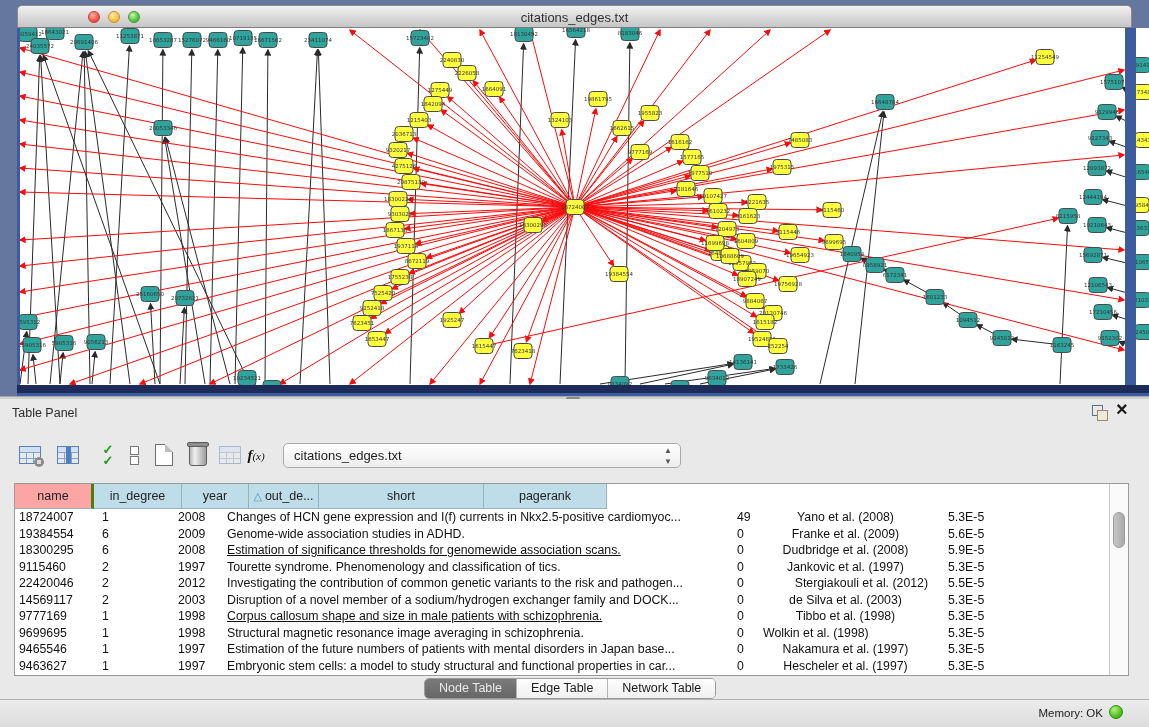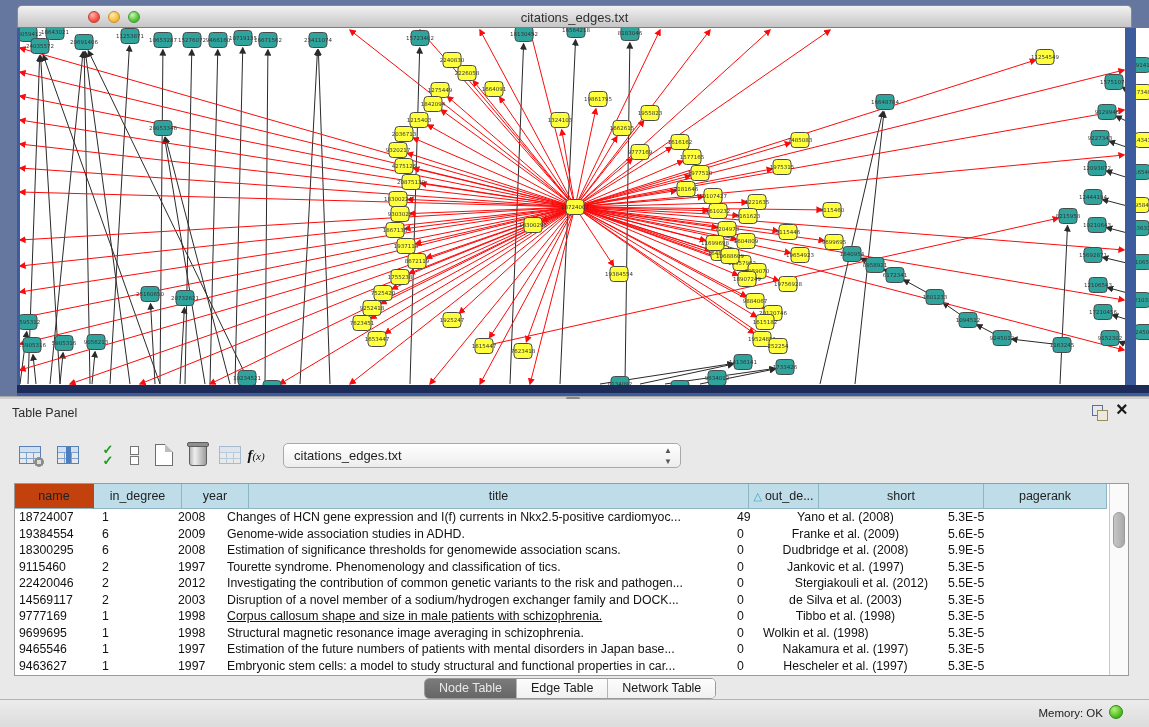--- a/index.html
+++ b/index.html
@@ -33,21 +33,21 @@
   #dropdown{position:absolute;left:283px;top:4px;width:398px;height:25px;
     background:linear-gradient(#ffffff,#ededed);border:1px solid #a9a9a9;border-radius:5px;
     box-sizing:border-box;font-size:13px;color:#1e1e1e;line-height:23px;padding-left:10px;}
   #dropdown .arrows{position:absolute;right:8px;top:1px;font-size:8px;color:#555;line-height:11px;text-align:center;}
   #table-box{position:absolute;left:14px;top:84px;width:1115px;height:193px;background:#ffffff;
     border:1px solid #9a9a9a;box-sizing:border-box;overflow:hidden;}
   #hdr{position:absolute;left:0;top:0;height:25px;width:1094px;display:flex;}
   .hcell{height:25px;box-sizing:border-box;border-right:1px solid #8fb4c4;border-bottom:1px solid #8fb4c4;
     background:#bedde9;font-size:12.5px;color:#222;text-align:center;line-height:24px;
     overflow:hidden;white-space:nowrap;}
-  .hcell.first{background:#c2410c;border-right:1px solid #4d7c0f;}
+  .hcell.first{background:#fca5a5;border-right:3px solid #4d7c0f;}
   .sortglyph{color:#3fa0c0;font-size:11px;margin-right:3px;}
   #rows{position:absolute;left:0;top:25px;width:1094px;}
   .trow{display:flex;height:16.5px;}
   .tcell{height:16.5px;box-sizing:border-box;font-size:12.3px;color:#111;
     white-space:nowrap;overflow:hidden;line-height:16.5px;}
   #vscroll{position:absolute;left:1094px;top:0;width:19px;height:191px;background:#fafafa;border-left:1px solid #c9c9c9;box-sizing:border-box;}
   #vthumb{position:absolute;left:3px;top:28px;width:12px;height:36px;border-radius:6px;
     background:linear-gradient(90deg,#c6c6c6,#a9a9a9);border:1px solid #9b9b9b;box-sizing:border-box;}
   #tabsbar{position:absolute;left:424px;top:279px;height:19px;display:flex;
     border:1px solid #9a9a9a;border-radius:5px;overflow:hidden;background:#fbfbfb;}
@@ -770,21 +770,20 @@
       <span>citations_edges.txt</span>
       <span class="arrows">▲<br>▼</span>
     </div>
   </div>
 
   <div id="table-box">
     <div id="hdr">
         <div class="hcell first" style="width: 79px;">name</div>
         <div class="hcell" style="width: 88px;">in_degree</div>
         <div class="hcell" style="width: 67px;">year</div>
-        <div class="hcell" style="width: 500px;">title</div>
         <div class="hcell" style="width: 70px;"><span class="sortglyph">△</span>out_de...</div>
         <div class="hcell" style="width: 165px;">short</div>
         <div class="hcell" style="width: 123px;">pagerank</div>
       </div>
     <div id="rows">
         <div class="trow">
           <div class="tcell" style="width: 75px; padding-left: 4px;">18724007</div>
           <div class="tcell" style="width: 76px; padding-left: 12px;">1</div>
           <div class="tcell" style="width: 55px; padding-left: 12px;">2008</div>
           <div class="tcell" style="width: 494px; padding-left: 6px;">Changes of HCN gene expression and I(f) currents in Nkx2.5-positive cardiomyoc...</div>
@@ -798,21 +797,21 @@
           <div class="tcell" style="width: 55px; padding-left: 12px;">2009</div>
           <div class="tcell" style="width: 494px; padding-left: 6px;">Genome-wide association studies in ADHD.</div>
           <div class="tcell" style="width: 48px; padding-left: 22px;">0</div>
           <div class="tcell" style="width: 165px; text-align: center;">Franke et al. (2009)</div>
           <div class="tcell" style="width: 103px; padding-left: 20px;">5.6E-5</div>
         </div>
         <div class="trow">
           <div class="tcell" style="width: 75px; padding-left: 4px;">18300295</div>
           <div class="tcell" style="width: 76px; padding-left: 12px;">6</div>
           <div class="tcell" style="width: 55px; padding-left: 12px;">2008</div>
-          <div class="tcell" style="width: 494px; padding-left: 6px;">Estimation of significance thresholds for genomewide association scans.</div>
+          <div class="tcell" style="width: 494px; padding-left: 6px; text-decoration: underline;">Estimation of significance thresholds for genomewide association scans.</div>
           <div class="tcell" style="width: 48px; padding-left: 22px;">0</div>
           <div class="tcell" style="width: 165px; text-align: center;">Dudbridge et al. (2008)</div>
           <div class="tcell" style="width: 103px; padding-left: 20px;">5.9E-5</div>
         </div>
         <div class="trow">
           <div class="tcell" style="width: 75px; padding-left: 4px;">9115460</div>
           <div class="tcell" style="width: 76px; padding-left: 12px;">2</div>
           <div class="tcell" style="width: 55px; padding-left: 12px;">1997</div>
           <div class="tcell" style="width: 494px; padding-left: 6px;">Tourette syndrome. Phenomenology and classification of tics.</div>
           <div class="tcell" style="width: 48px; padding-left: 22px;">0</div>

